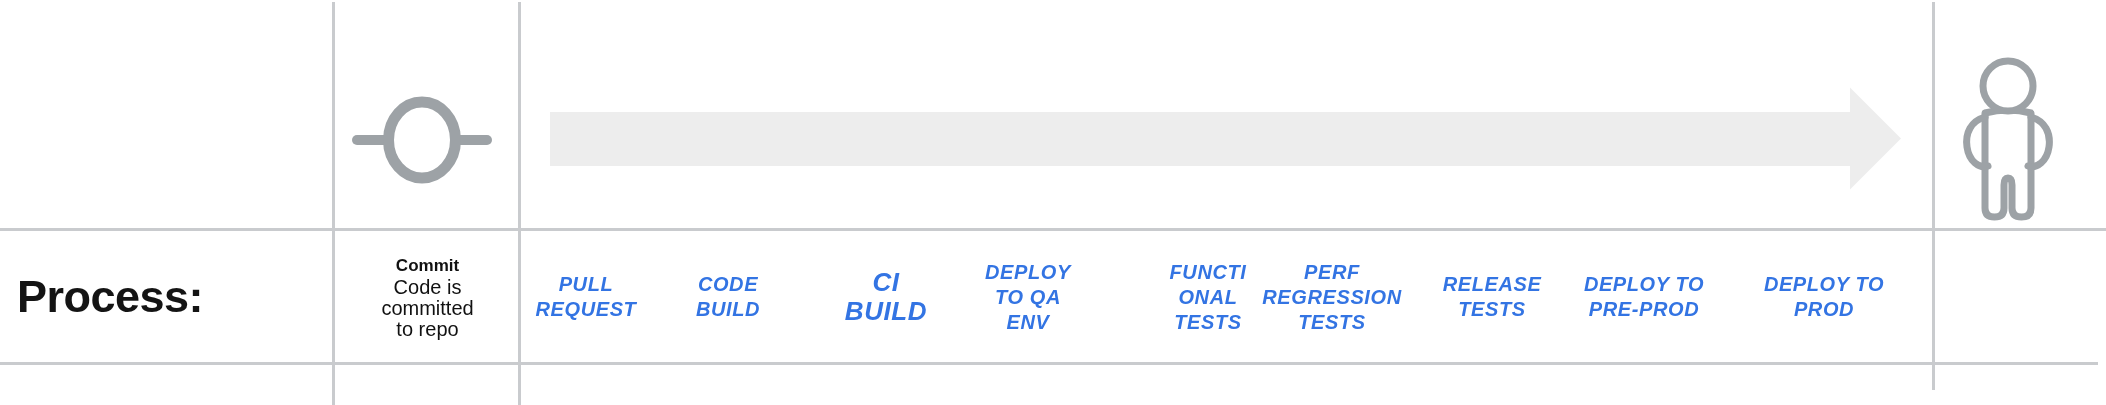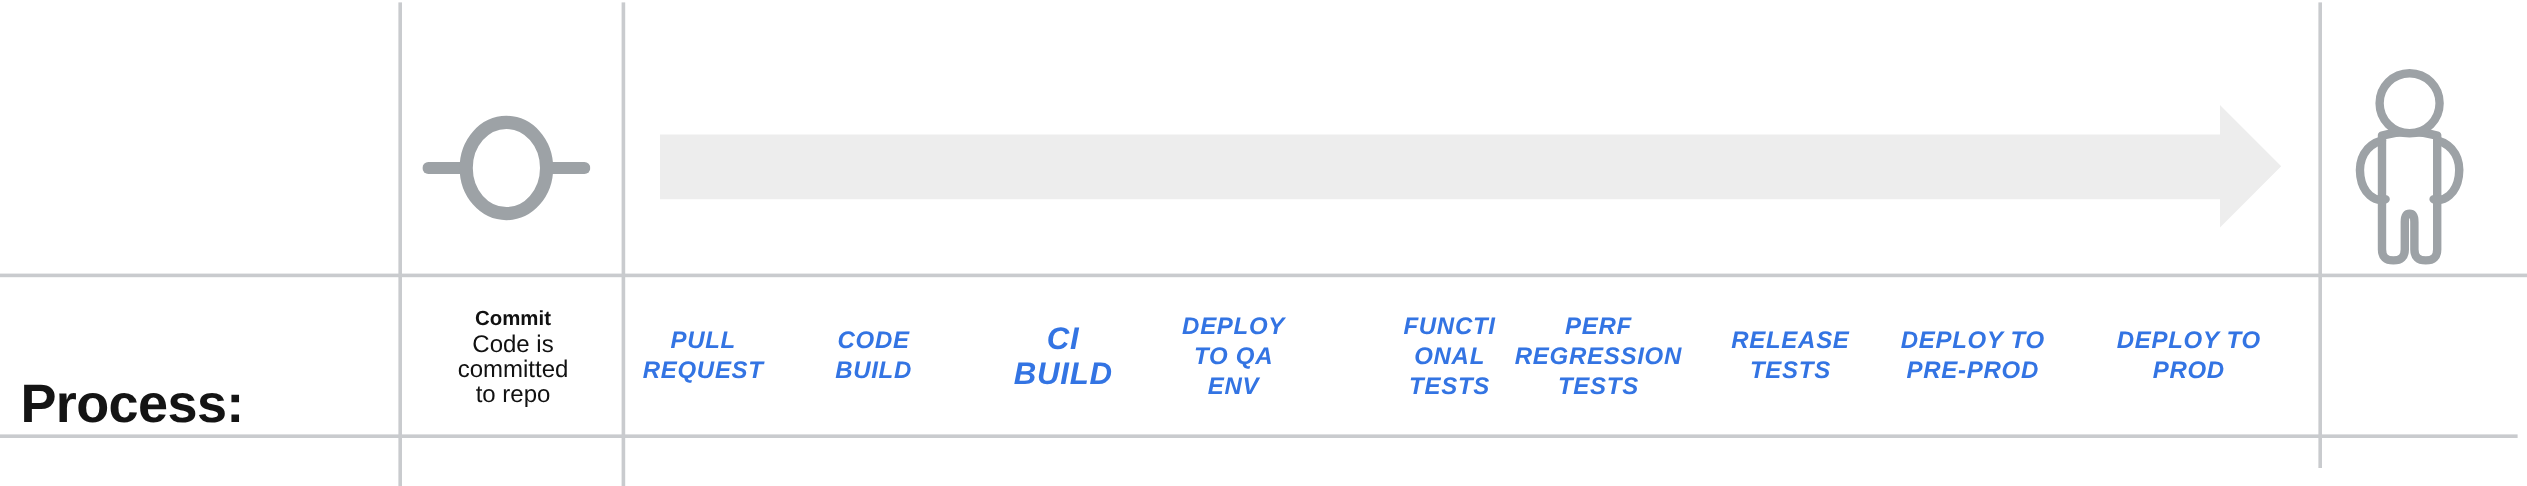--- a/index.html
+++ b/index.html
@@ -16,21 +16,21 @@
   .vline.v1{left:332px;height:403px;}
   .vline.v2{left:518px;height:403px;}
   .vline.v3{left:1932px;height:388px;}
   .hline{position:absolute;left:0;height:3px;background:#c9cbce;}
   .hline.h1{top:228px;width:2106px;}
   .hline.h2{top:362px;width:2098px;}
 
   
   .process-label{
     position:absolute;left:17px;top:231px;height:132px;width:310px;
-    display:flex;align-items:flex-end;
+    display:flex;align-items:center;
     font-size:45px;font-weight:bold;color:#141414;letter-spacing:-0.5px;
   }
 
   
   .commit-cell{
     position:absolute;left:336px;top:231px;width:183px;height:132px;
     display:flex;flex-direction:column;align-items:center;justify-content:center;
     text-align:center;color:#111;
   }
   .commit-title{font-size:17px;font-weight:bold;line-height:23px;}

